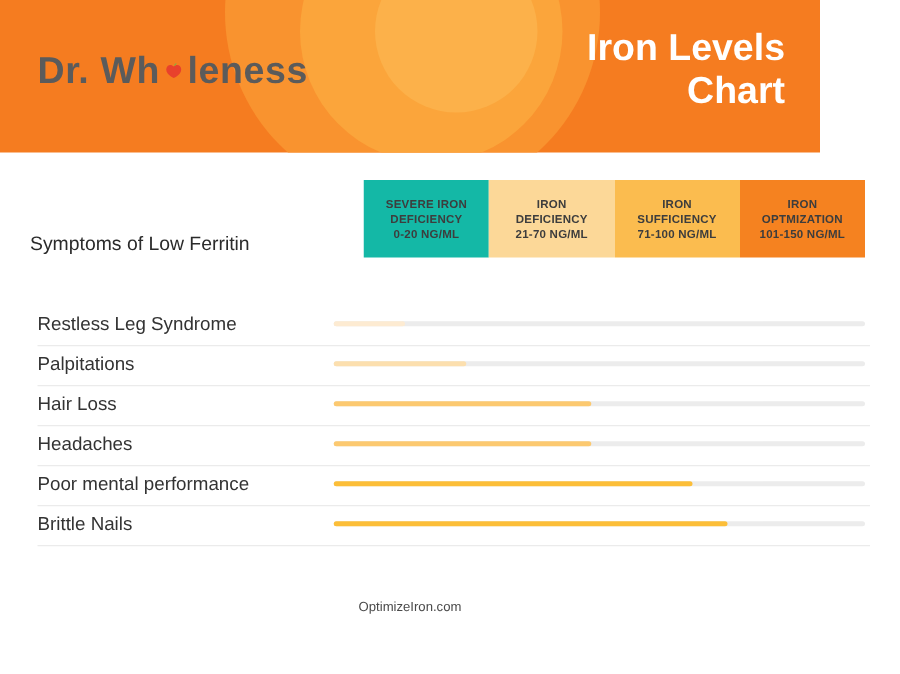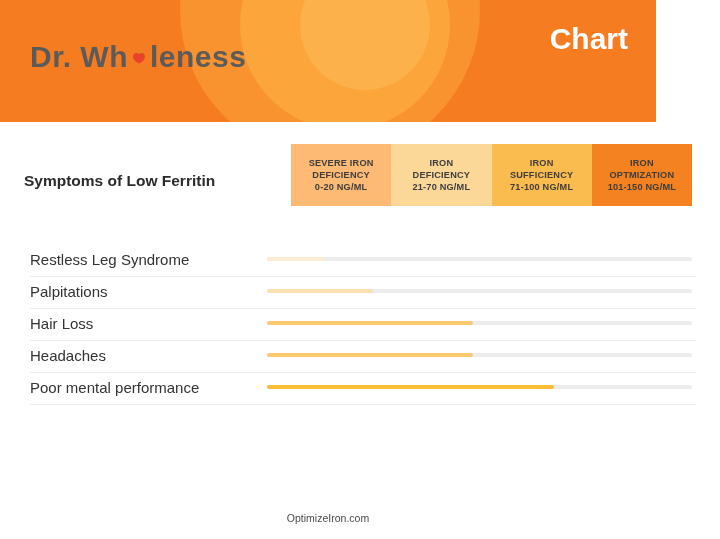--- a/index.html
+++ b/index.html
@@ -43,22 +43,22 @@
   }
   .logo .apple svg{display:block;}
   .title{
     position:absolute;right:28px;top:22px;width:330px;
     text-align:right;color:#ffffff;
     font-size:30px;font-weight:bold;line-height:1.12;
   }
 
   
   .left-title{
-    position:absolute;left:24px;top:172px;
-    font-size:15.5px;font-weight:bold;color:#2b2b2b;
+    position:absolute;left:24px;top:187px;
+    font-size:15.5px;font-weight:normal;color:#2b2b2b;
   }
 
   
   .segments{
     position:absolute;left:267px;top:144px;width:425px;height:62px;
     display:flex;
   }
   .seg{
     flex:1 1 0;
     display:flex;flex-direction:column;align-items:center;justify-content:center;
@@ -93,21 +93,21 @@
     background:#ececec;border-radius:2px;
   }
   .fill{
     position:absolute;left:0;top:0;height:4px;border-radius:2px;
   }
   .rowline{
     position:absolute;left:6px;right:0;bottom:0;height:1px;background:#ebebeb;
   }
 
   .footer{
-    position:absolute;left:0;top:512px;width:656px;text-align:center;
+    position:absolute;left:0;top:480px;width:656px;text-align:center;
     font-size:10.5px;color:#4a4a4a;
   }
   .footer span{display:inline-block;}
 </style>
 </head>
 <body>
 
 <div id="page">
 
   <div class="header">
@@ -116,28 +116,29 @@
     <div class="glow3"></div>
 
     <div class="logo">
       <span>Dr. Wh</span><span class="apple"><svg width="22" height="22" viewBox="0 0 22 22">
             <path d="M11 6.2c-1.4-1.6-3.6-1.7-4.9-0.4C4.6 7.3 4.6 9.9 6.3 12c1.2 1.5 3.1 2.8 4.7 3.4 1.6-0.6 3.5-1.9 4.7-3.4 1.7-2.1 1.7-4.7 0.2-6.2C14.6 4.5 12.4 4.6 11 6.2z" fill="#e8412c"></path>
             <path d="M11.2 5.6c0.1-1 0.9-2 1.9-2.3 0.1 1-0.6 2.1-1.9 2.3z" fill="#7cb342"></path>
           </svg></span><span>leness</span>
     </div>
 
     <div class="title">
+      <div>Iron Levels</div>
       <div>Chart</div>
     </div>
   </div>
 
   <div class="left-title">Symptoms of Low Ferritin</div>
 
   <div class="segments" id="segments">
-      <div class="seg" style="background: #fdba74; margin-left: 24px;">
+      <div class="seg" style="background: #14b8a6; margin-left: 24px;">
         <span class="l1">SEVERE IRON</span>
         <span class="l2">DEFICIENCY</span>
         <span class="l3">0-20 NG/ML</span>
       </div>
       <div class="seg" style="background: rgb(252, 216, 152);">
         <span class="l1">IRON</span>
         <span class="l2">DEFICIENCY</span>
         <span class="l3">21-70 NG/ML</span>
       </div>
       <div class="seg" style="background: rgb(251, 188, 79);">
@@ -182,19 +183,26 @@
         </div>
         <div class="rowline"></div>
       </div>
       <div class="row">
         <div class="label">Poor mental performance</div>
         <div class="track" style="background: rgb(236, 236, 236);">
           <div class="fill" style="width: 67.5%; background: rgb(252, 190, 56);"></div>
         </div>
         <div class="rowline"></div>
       </div>
+      <div class="row">
+        <div class="label">Brittle Nails</div>
+        <div class="track" style="background: rgb(236, 236, 236);">
+          <div class="fill" style="width: 74%; background: rgb(252, 190, 56);"></div>
+        </div>
+        <div class="rowline"></div>
+      </div>
     </div>
 
   <div class="footer">
     <span>OptimizeIron.com</span>
   </div>
 
 </div>
 
 </body></html>

